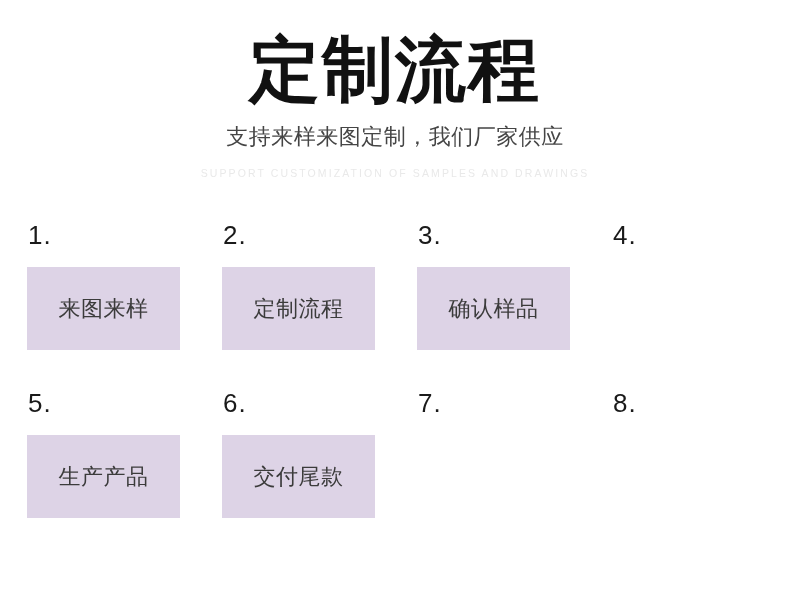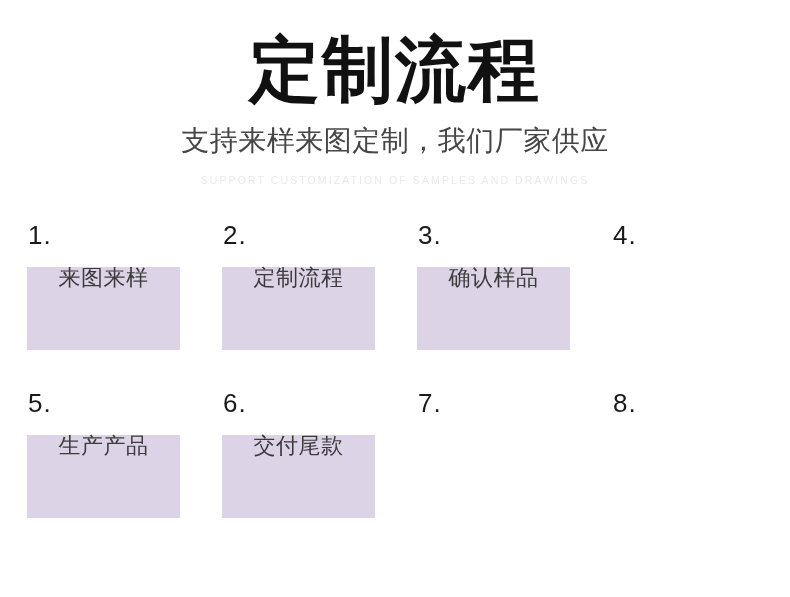--- a/index.html
+++ b/index.html
@@ -33,21 +33,21 @@
     font-size: 71px;
     font-weight: bold;
     color: #111111;
     line-height: 1.12;
     letter-spacing: 2px;
     margin: 0;
     padding: 0;
   }
 
   .sub-title {
-    font-size: 28px;
+    font-size: 22px;
     font-weight: normal;
     color: #454545;
     line-height: 1.2;
     letter-spacing: 0.5px;
     margin: 0;
     padding-top: 14px;
   }
 
   .eng-title {
     font-size: 10.5px;
@@ -87,21 +87,21 @@
     padding-left: 1px;
     display: block;
     letter-spacing: 1px;
   }
 
   .step-box {
     width: 153px;
     height: 83px;
     background: #ddd3e6;
     display: flex;
-    align-items: flex-start;
+    align-items: center;
     justify-content: center;
     box-sizing: border-box;
   }
 
   .step-label {
     font-size: 22px;
     font-weight: normal;
     color: #3b3b3b;
     letter-spacing: 0.5px;
     line-height: 1;

